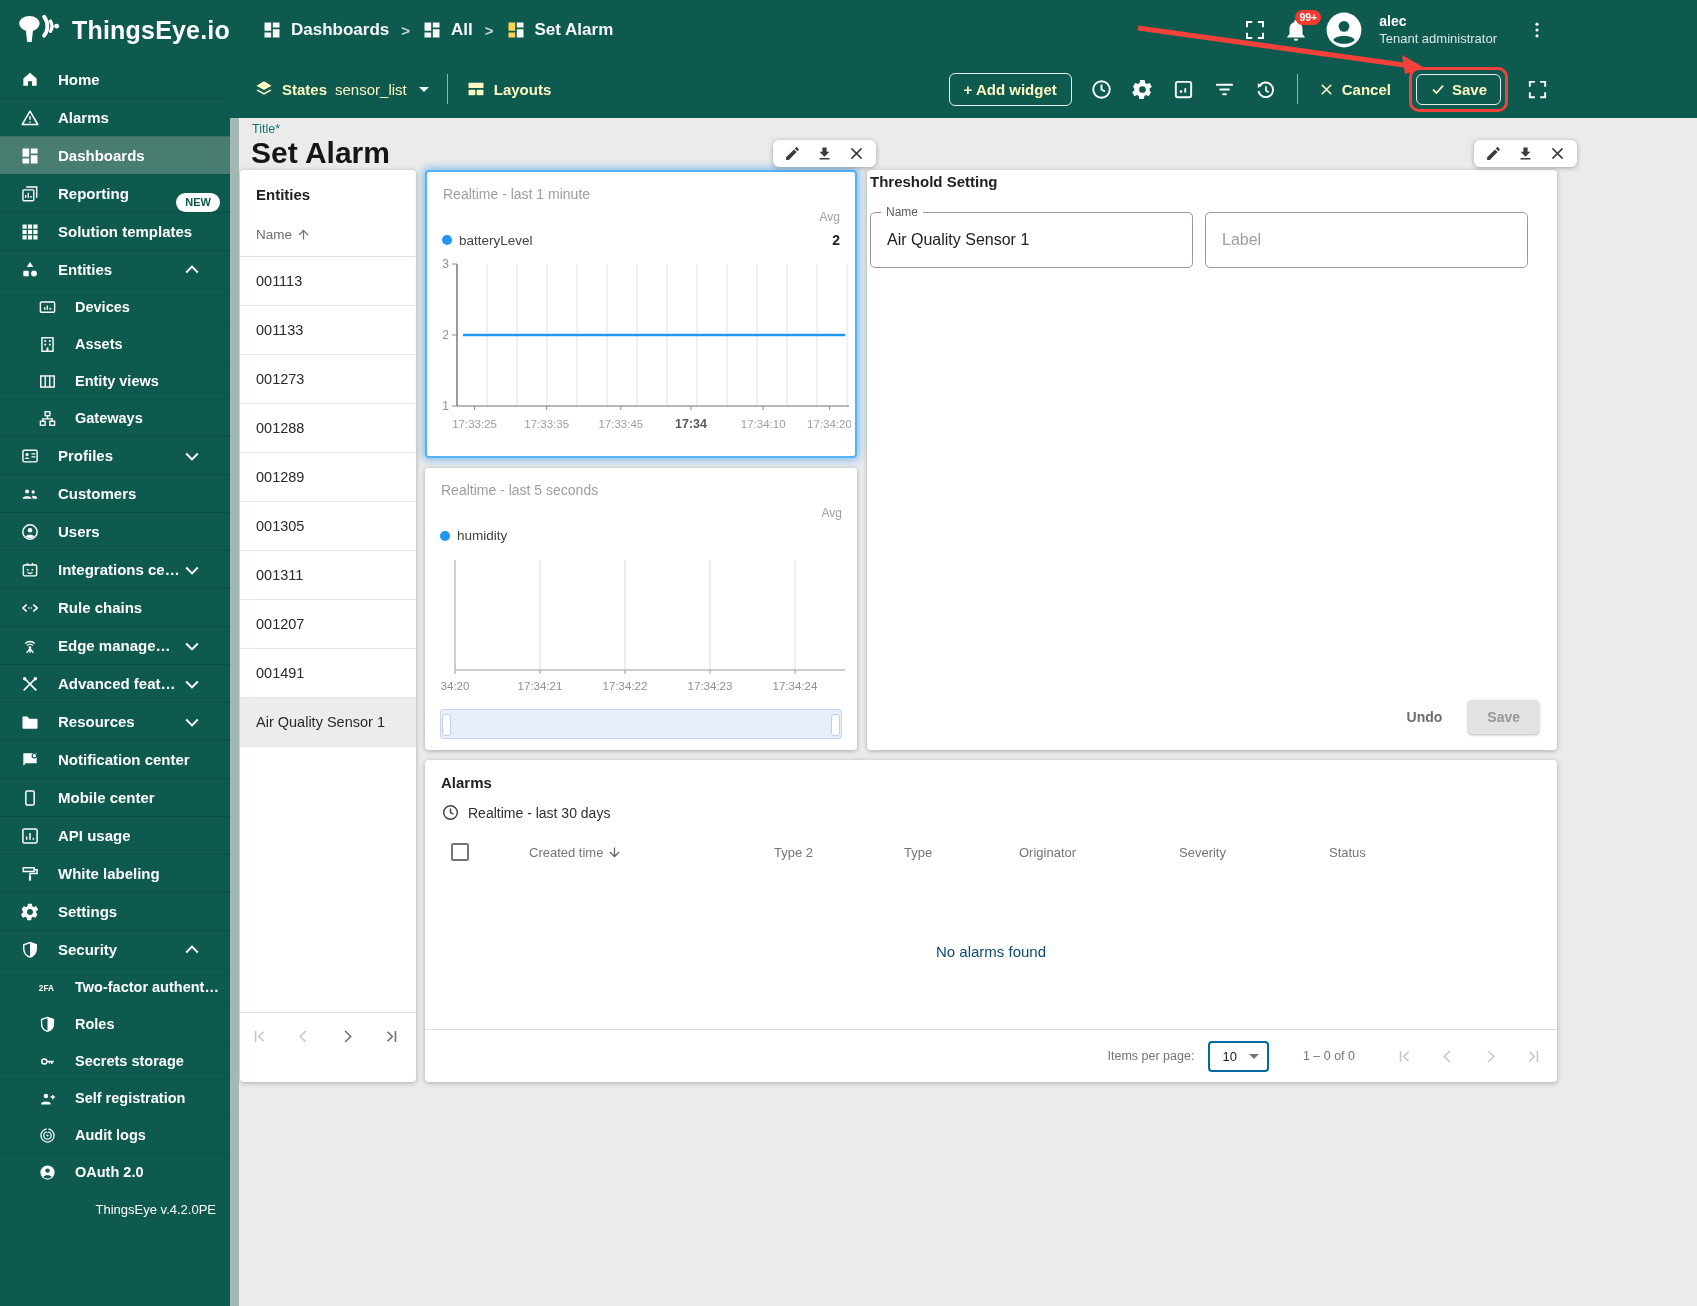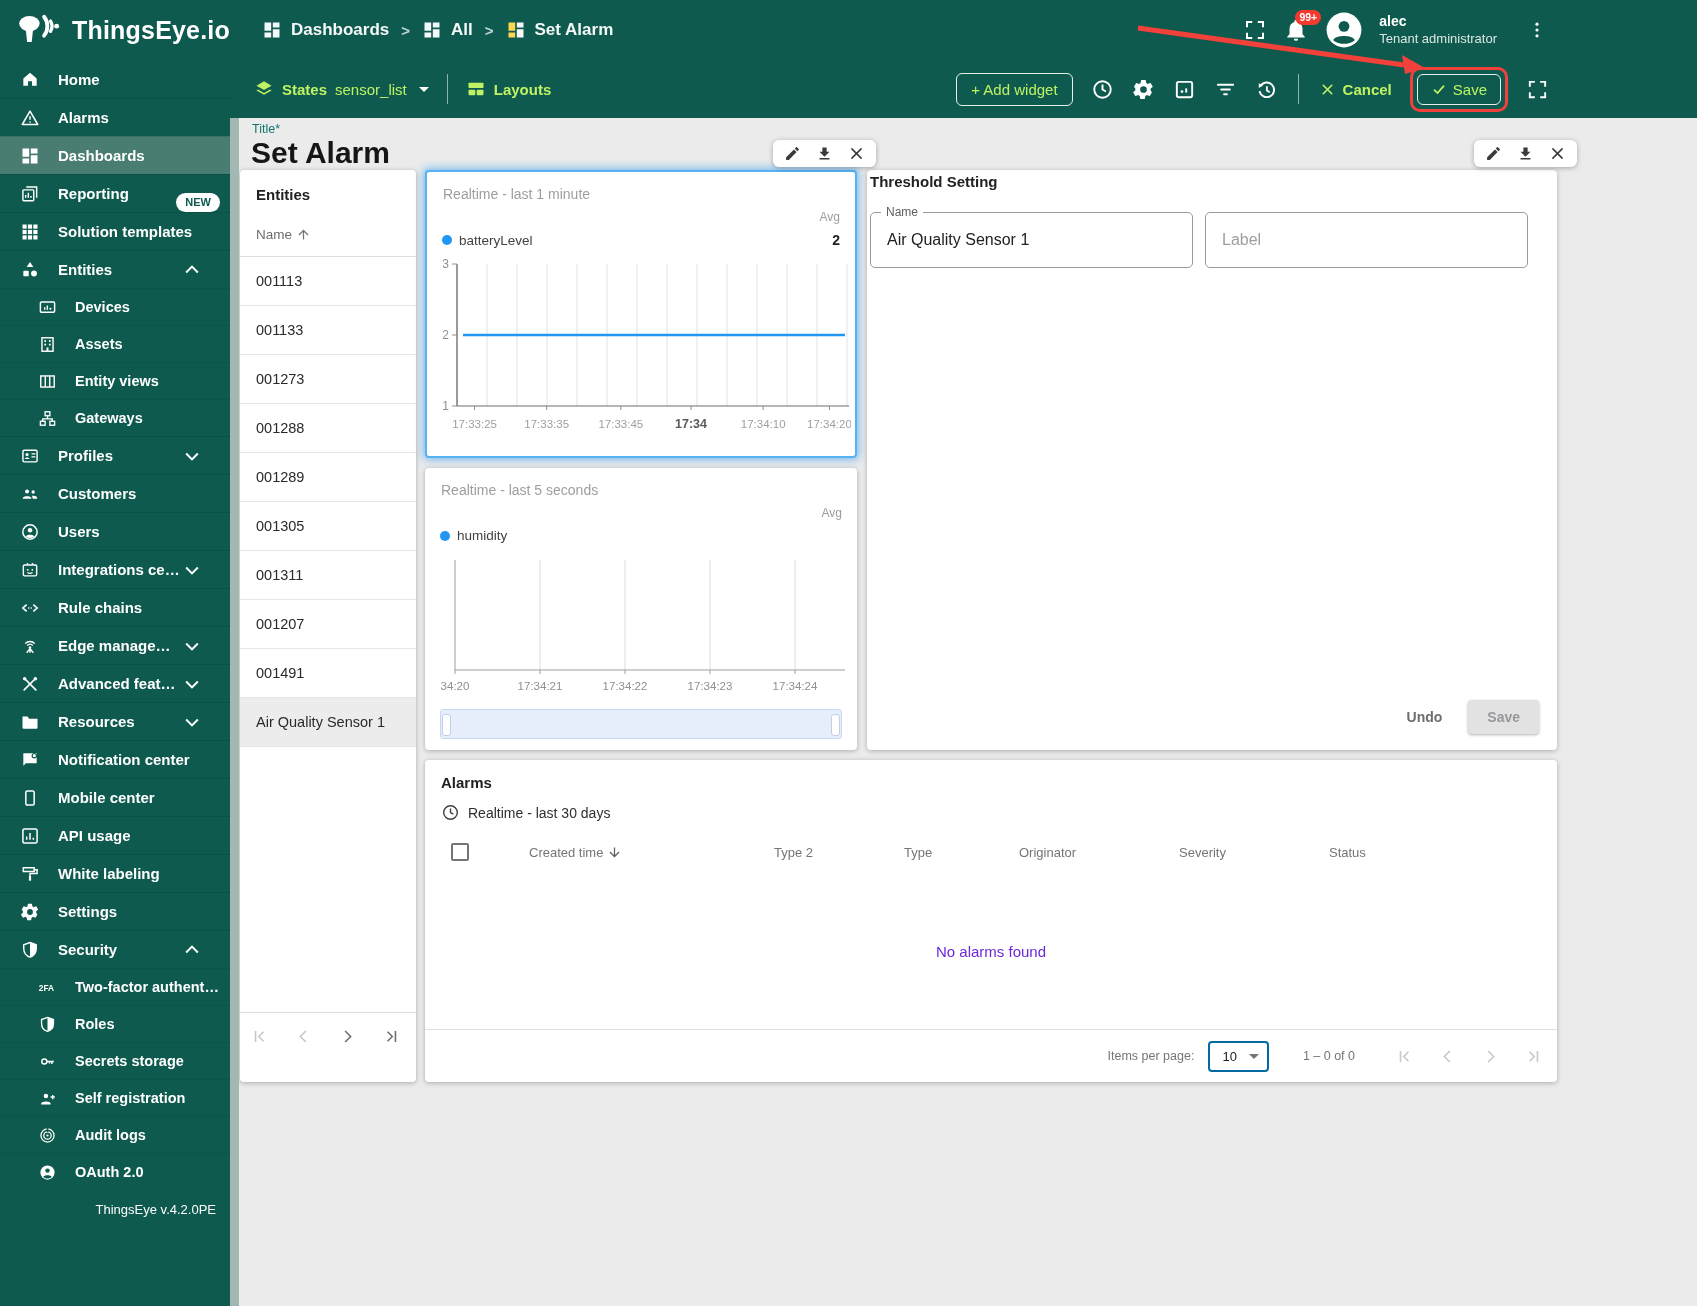--- a/index.html
+++ b/index.html
@@ -35,28 +35,28 @@
   .side-item.child{padding-left:38px;height:37px;font-size:14.5px;border-top-color:rgba(0,0,0,.07);}
   .side-item.child .ic{width:19px;height:19px;}
   .side-label{white-space:nowrap;overflow:hidden;text-overflow:ellipsis;}
   .side-badge{margin-left:auto;background:#fff;color:#0e5a4e;font-size:11px;font-weight:700;border-radius:11px;padding:4px 9px;line-height:1;margin-top:17px;}
   .side-chev{margin-left:auto;width:14px;height:14px;color:#fff;}
   .side-version{margin-top:6px;text-align:right;font-size:13px;color:#fff;padding:6px 14px;}
   .side-scrollbar{position:absolute;left:230px;top:118px;width:9px;bottom:0;background:#a4b8b3;z-index:15;}
 
   
   .main{position:absolute;left:230px;top:60px;right:0;bottom:0;}
-  .dash-toolbar{height:58px;background:#0e5a4e;display:flex;align-items:center;color:#bef264;padding:0 148px 0 24px;box-sizing:border-box;}
+  .dash-toolbar{height:58px;background:#0e5a4e;display:flex;align-items:center;color:#fef9c3;padding:0 148px 0 24px;box-sizing:border-box;}
   .tb-group{display:flex;align-items:center;gap:8px;cursor:pointer;font-size:15px;}
   .tb-group .ic{width:20px;height:20px;}
   .tb-b{font-weight:700;}
   .caret{width:0;height:0;border-left:5px solid transparent;border-right:5px solid transparent;border-top:5px solid #fff;margin-left:4px;}
   .tb-div{width:1px;height:30px;background:rgba(255,255,255,.55);margin:0 18px;}
   .tb-right{display:flex;align-items:center;margin-left:auto;gap:18px;}
-  .btn-outline{display:flex;align-items:center;gap:6px;border:1.5px solid rgba(255,255,255,.9);border-radius:6px;padding:7px 14px;font-size:15px;font-weight:400;cursor:pointer;white-space:nowrap;text-align:center;}
+  .btn-outline{display:flex;align-items:center;gap:6px;border:1.5px solid rgba(255,255,255,.9);border-radius:6px;padding:7px 14px;font-size:15px;font-weight:700;cursor:pointer;white-space:nowrap;text-align:center;}
   .tb-icon{width:23px;height:23px;color:#fff;cursor:pointer;}
   .btn-text{display:flex;align-items:center;gap:7px;font-size:15px;font-weight:600;cursor:pointer;white-space:nowrap;}
   .btn-text .ic{width:17px;height:17px;}
   .save-highlight{border:3px solid #f2413a;border-radius:10px;padding:4px;display:inline-flex;}
 
   
   .canvas{position:absolute;left:10px;top:58px;right:0;bottom:0;}
   .pg-title-label{position:absolute;left:12px;top:4px;font-size:12.5px;color:#0f766e;}
   .pg-title{position:absolute;left:11px;top:18px;font-size:30px;font-weight:600;color:#161616;}
   .card{position:absolute;background:#fff;border-radius:4px;box-shadow:0 1px 5px rgba(0,0,0,.28);box-sizing:border-box;}
@@ -104,21 +104,21 @@
 
   
   #alarms-card{left:185px;top:642px;width:1132px;height:322px;display:flex;flex-direction:column;}
   .al-title{font-size:15px;font-weight:600;color:#212121;padding:14px 16px 10px;}
   .al-tw{display:flex;align-items:center;gap:8px;padding:2px 16px 8px;font-size:14px;color:#2f2f2f;cursor:pointer;}
   .al-tw .ic{width:19px;height:19px;color:#424242;}
   .al-head{display:flex;align-items:center;height:44px;padding-left:26px;color:#757575;font-size:13px;}
   .al-head .col{display:flex;align-items:center;gap:4px;}
   .al-head .ic{width:15px;height:15px;color:#616161;}
   .cbx{width:18px;height:18px;border:2px solid #757575;border-radius:2px;margin-right:60px;cursor:pointer;box-sizing:border-box;}
-  .al-body{flex:1;display:flex;align-items:center;justify-content:center;font-size:15px;color:#6d28d9;}
+  .al-body{flex:1;display:flex;align-items:center;justify-content:center;font-size:15px;color:#0c4a6e;}
   .al-footer{border-top:1px solid #e0e0e0;height:52px;display:flex;align-items:center;justify-content:flex-end;padding-right:14px;font-size:12.5px;color:#757575;}
   .ipp-select{display:flex;align-items:center;gap:12px;border:2px solid #0369a1;border-radius:4px;padding:6px 8px 6px 12px;margin:0 34px 0 14px;color:#212121;font-size:13px;cursor:pointer;}
   .ipp-caret{width:0;height:0;border-left:5px solid transparent;border-right:5px solid transparent;border-top:5px solid #757575;}
   .al-range{margin-right:40px;}
   .al-pager{display:flex;align-items:center;gap:24px;}
 
   
   #arrow-overlay{position:absolute;left:1118px;top:20px;width:330px;height:62px;z-index:40;pointer-events:none;}
 </style>
 </head>

